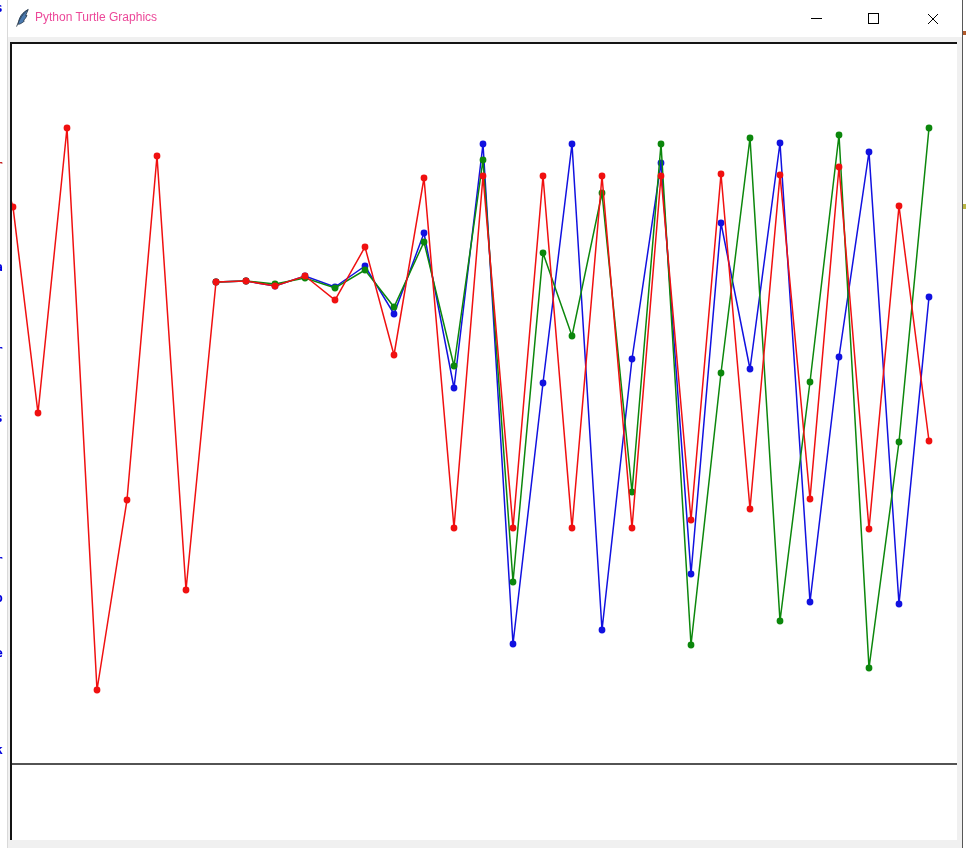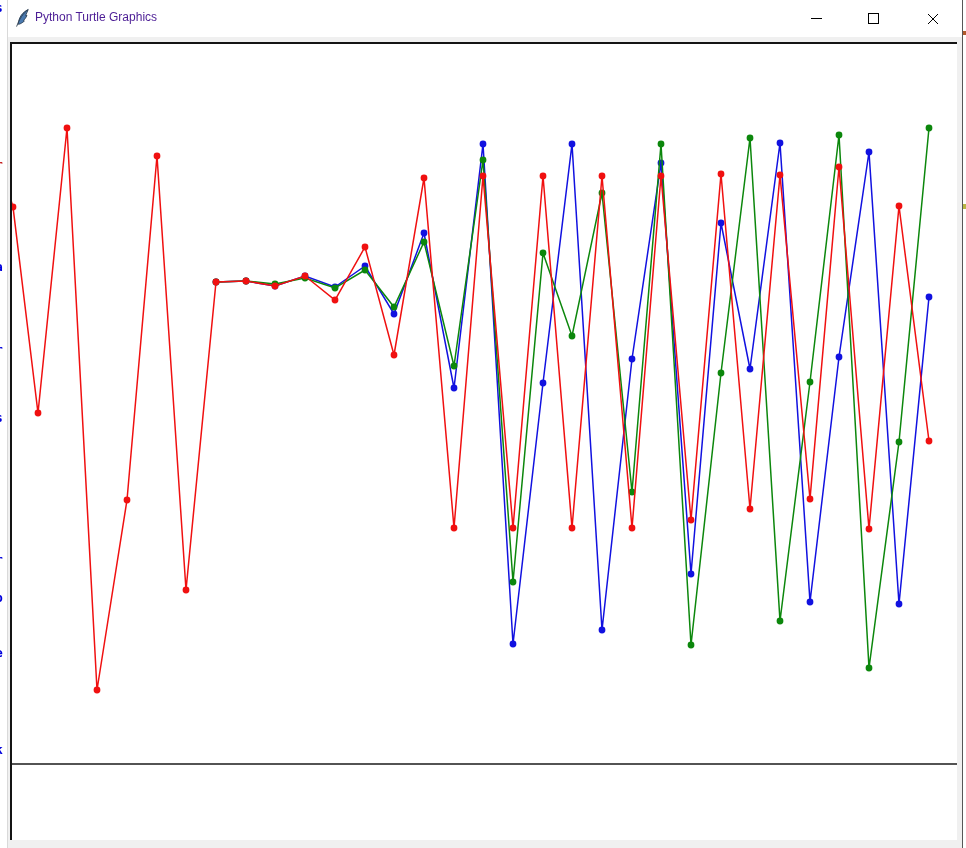--- a/index.html
+++ b/index.html
@@ -28,21 +28,21 @@
     position:absolute;left:7px;top:0;width:955px;height:848px;
     background:#f0f0f0;border-right:1px solid #575757;box-sizing:content-box;
   }
   .title-bar{
     position:absolute;left:0;top:0;width:100%;height:37px;
     background:#ffffff;display:flex;align-items:center;
   }
   .app-icon{position:absolute;left:7px;top:8px;width:18px;height:20px;}
   .title-text{
     position:absolute;left:28px;top:10px;
-    font-size:12px;color:#4c1d95;white-space:nowrap;
+    font-size:12px;color:#ec4899;white-space:nowrap;
   }
   .win-btn{
     position:absolute;top:0;width:46px;height:37px;
     display:flex;align-items:center;justify-content:center;
     background:transparent;border:none;cursor:default;
   }
   .btn-min{left:786px;}
   .btn-max{left:843px;}
   .btn-close{left:903px;}
   .glyph-min{width:11px;height:1px;background:#000;}

